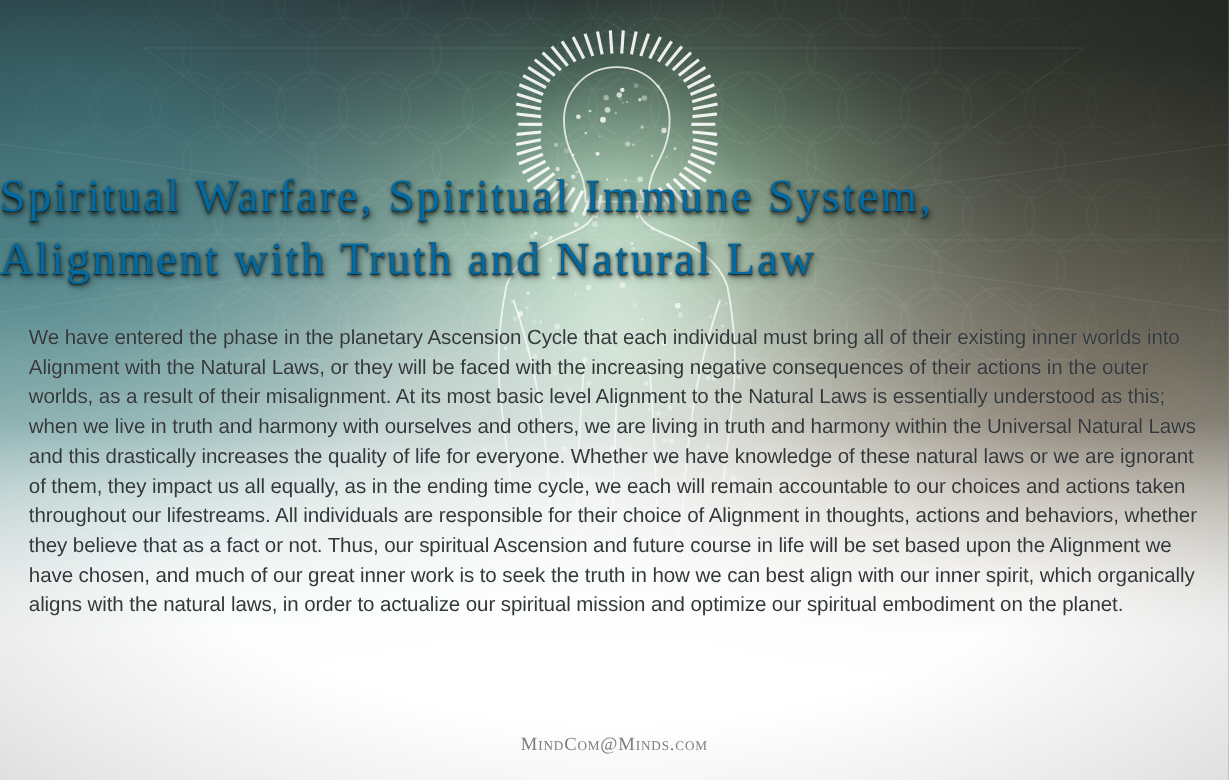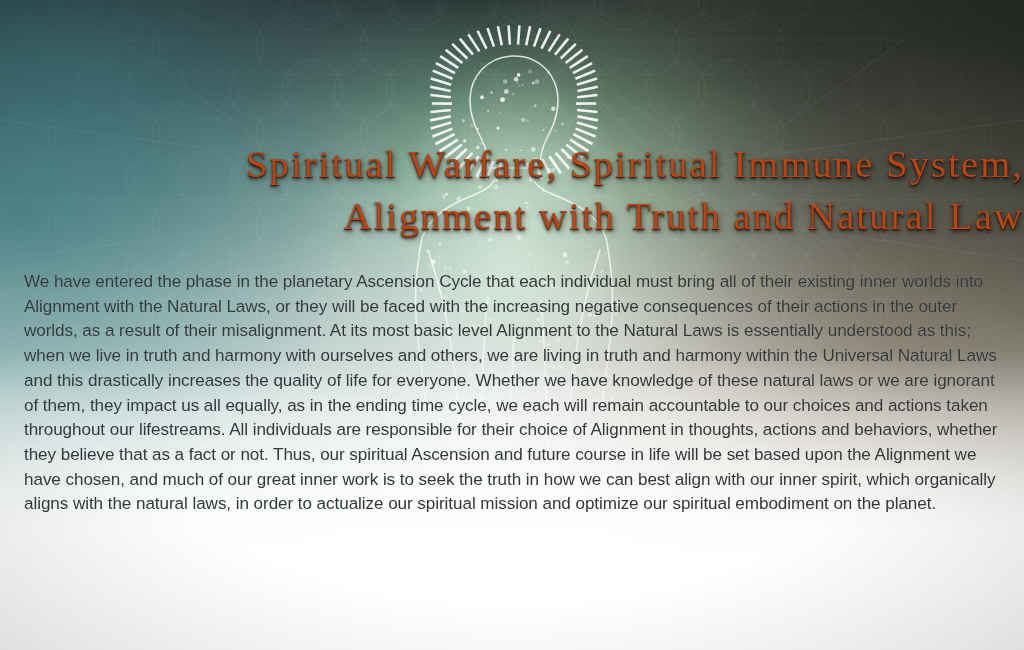--- a/index.html
+++ b/index.html
@@ -105,22 +105,22 @@
     position: absolute;
     left: 0; top: 0;
     width: 1024px; height: 650px;
   }
 
   
   .title {
     position: absolute;
     left: 0; right: 0;
     top: 138px;
-    text-align: right;
-    color: #c2410c;
+    text-align: left;
+    color: #0369a1;
     font-family: "Liberation Serif", serif;
     font-size: 38.5px;
     line-height: 1.36;
     letter-spacing: 0.055em;
     font-weight: 400;
     text-shadow:
       0 2px 3px rgba(18,26,22,0.85),
       0 1px 1px rgba(20,30,25,0.8),
       2px 3px 6px rgba(10,18,14,0.55);
     white-space: pre-line;
@@ -513,13 +513,14 @@
         <circle cx="461.5" cy="152.1" r="1.16" opacity="0.27"></circle>
       </g>
   </svg>
 
   <div class="bg-layer bg-whitewash"></div>
   <div class="bg-layer bg-vignette"></div>
 
   <div class="title">Spiritual Warfare, Spiritual Immune System,
 Alignment with Truth and Natural Law</div>
   <div class="body-copy">We have entered the phase in the planetary Ascension Cycle that each individual must bring all of their existing inner worlds into Alignment with the Natural Laws, or they will be faced with the increasing negative consequences of their actions in the outer worlds, as a result of their misalignment. At its most basic level Alignment to the Natural Laws is essentially understood as this; when we live in truth and harmony with ourselves and others, we are living in truth and harmony within the Universal Natural Laws and this drastically increases the quality of life for everyone. Whether we have knowledge of these natural laws or we are ignorant of them, they impact us all equally, as in the ending time cycle, we each will remain accountable to our choices and actions taken throughout our lifestreams. All individuals are responsible for their choice of Alignment in thoughts, actions and behaviors, whether they believe that as a fact or not. Thus, our spiritual Ascension and future course in life will be set based upon the Alignment we have chosen, and much of our great inner work is to seek the truth in how we can best align with our inner spirit, which organically aligns with the natural laws, in order to actualize our spiritual mission and optimize our spiritual embodiment on the planet.</div>
+  <div class="footer">MindCom@Minds.com</div>
 </div>
 
 </body></html>

